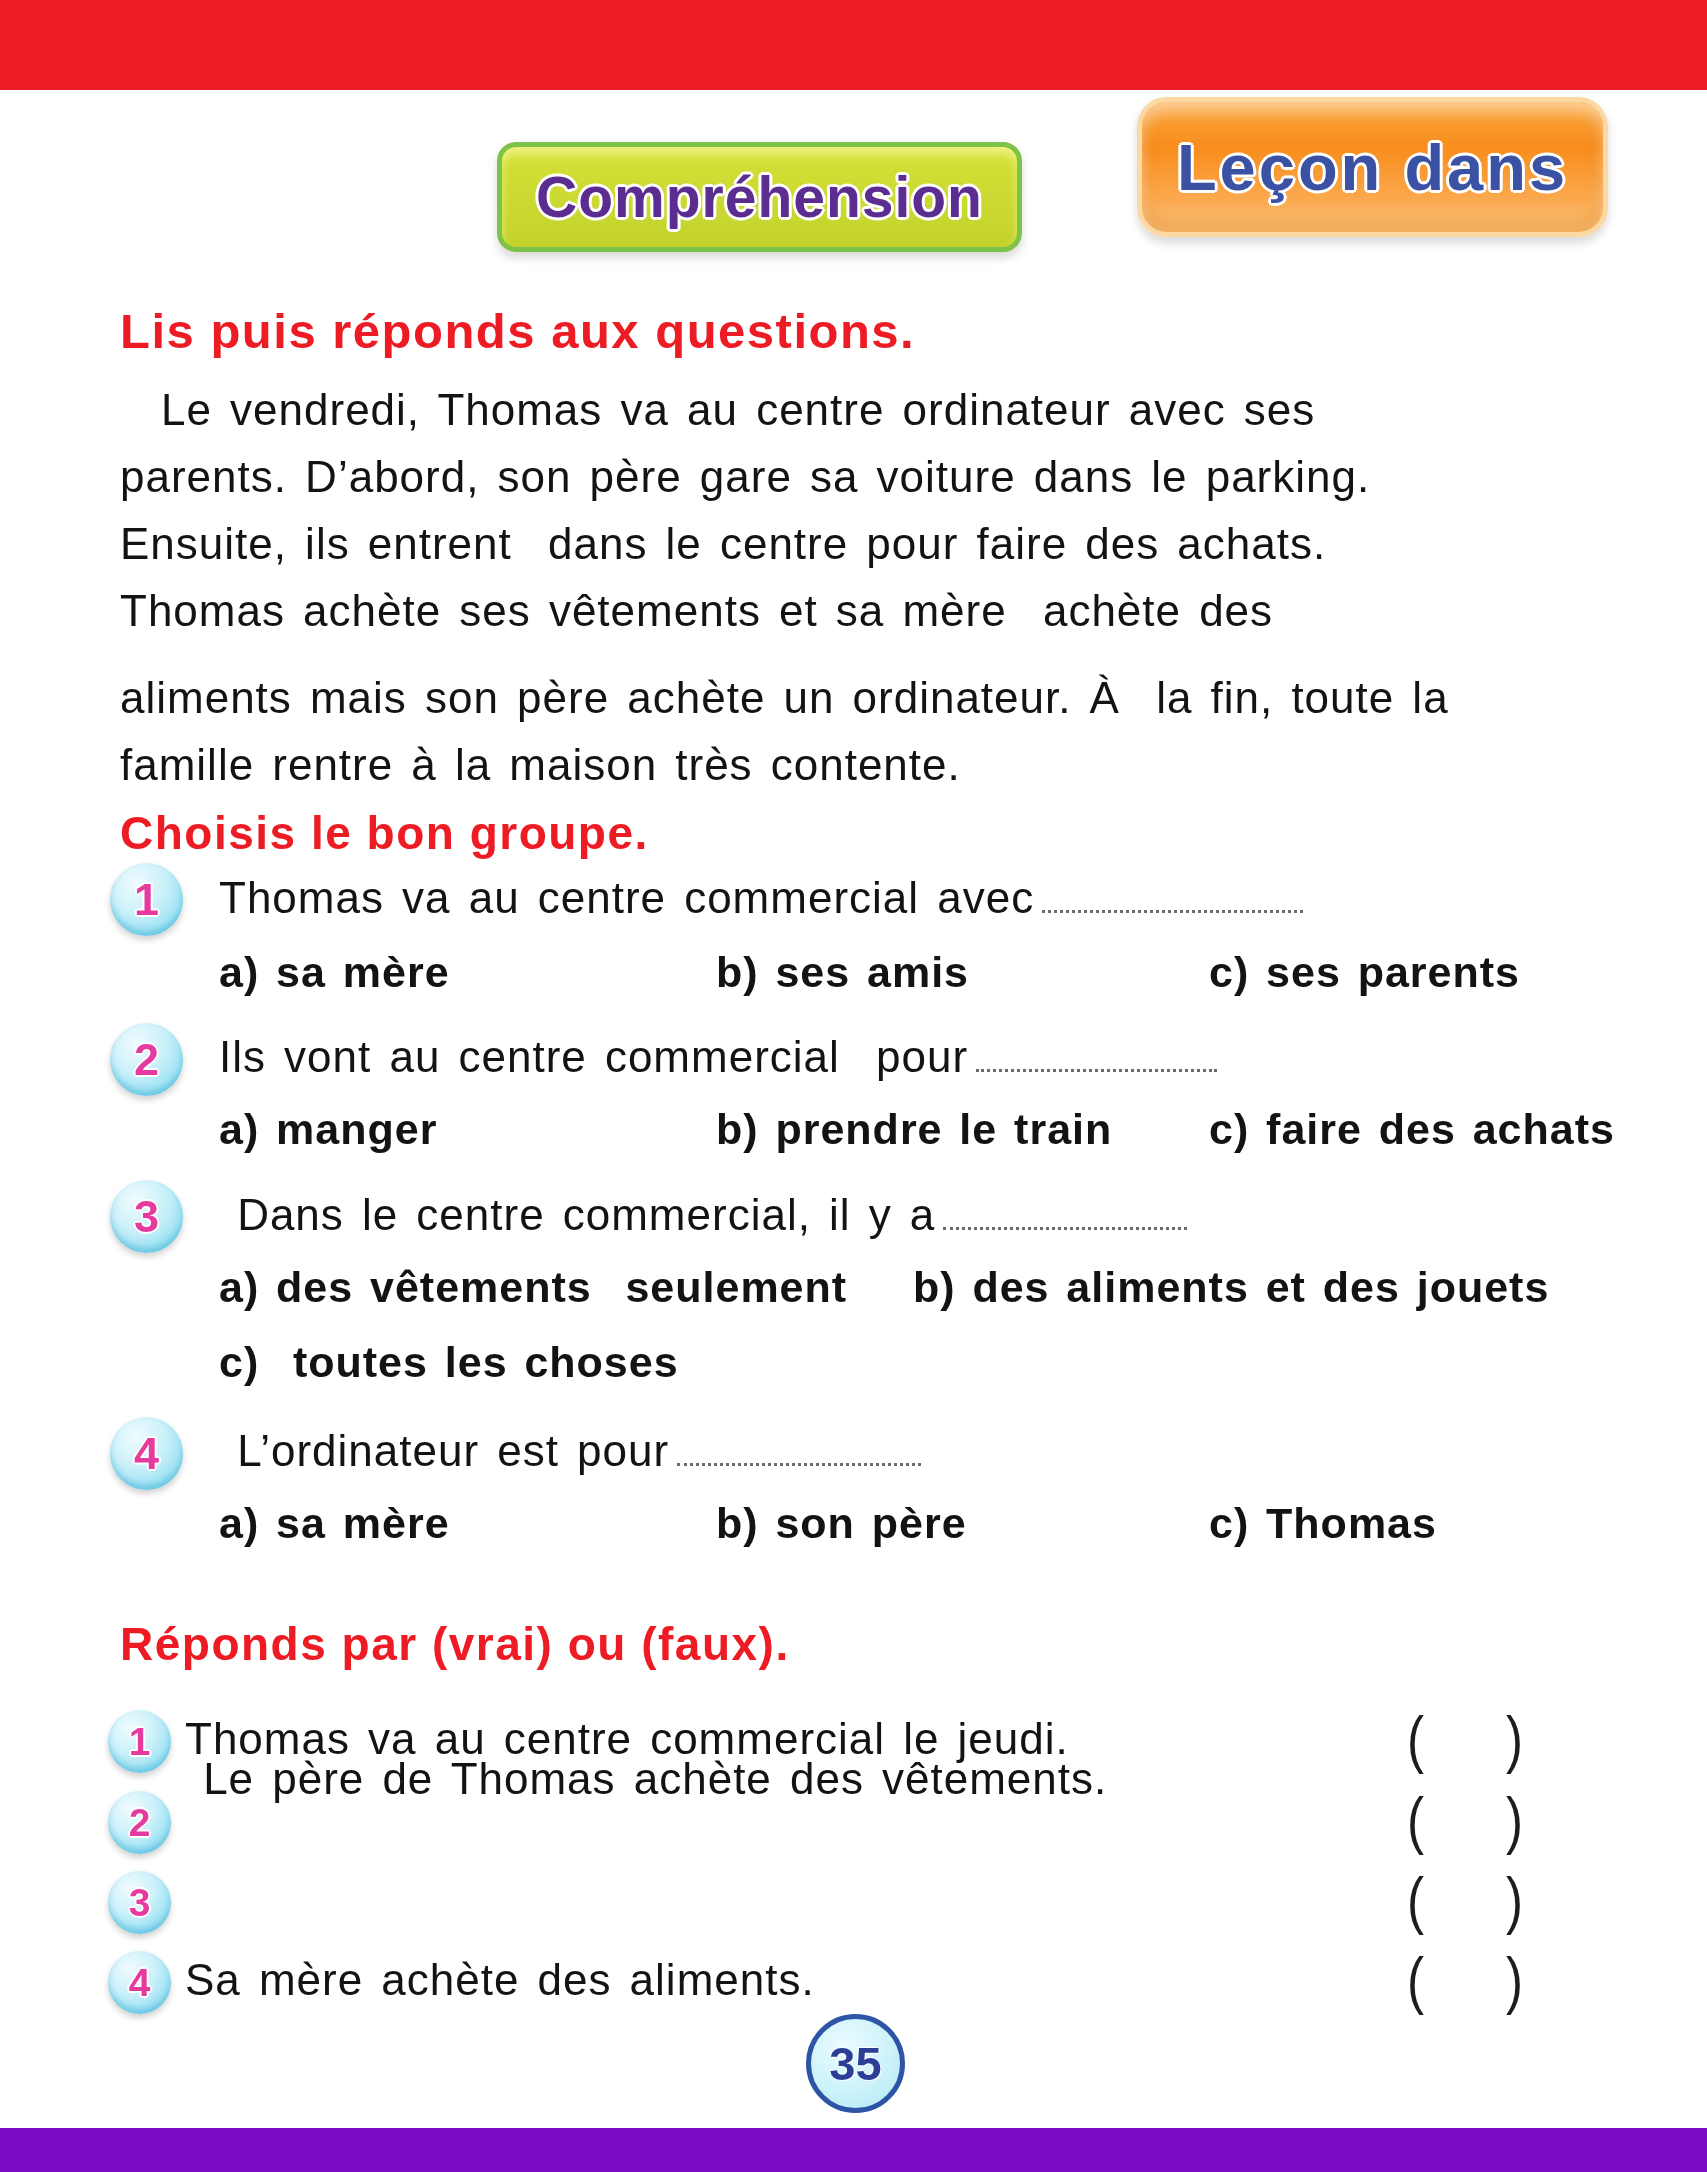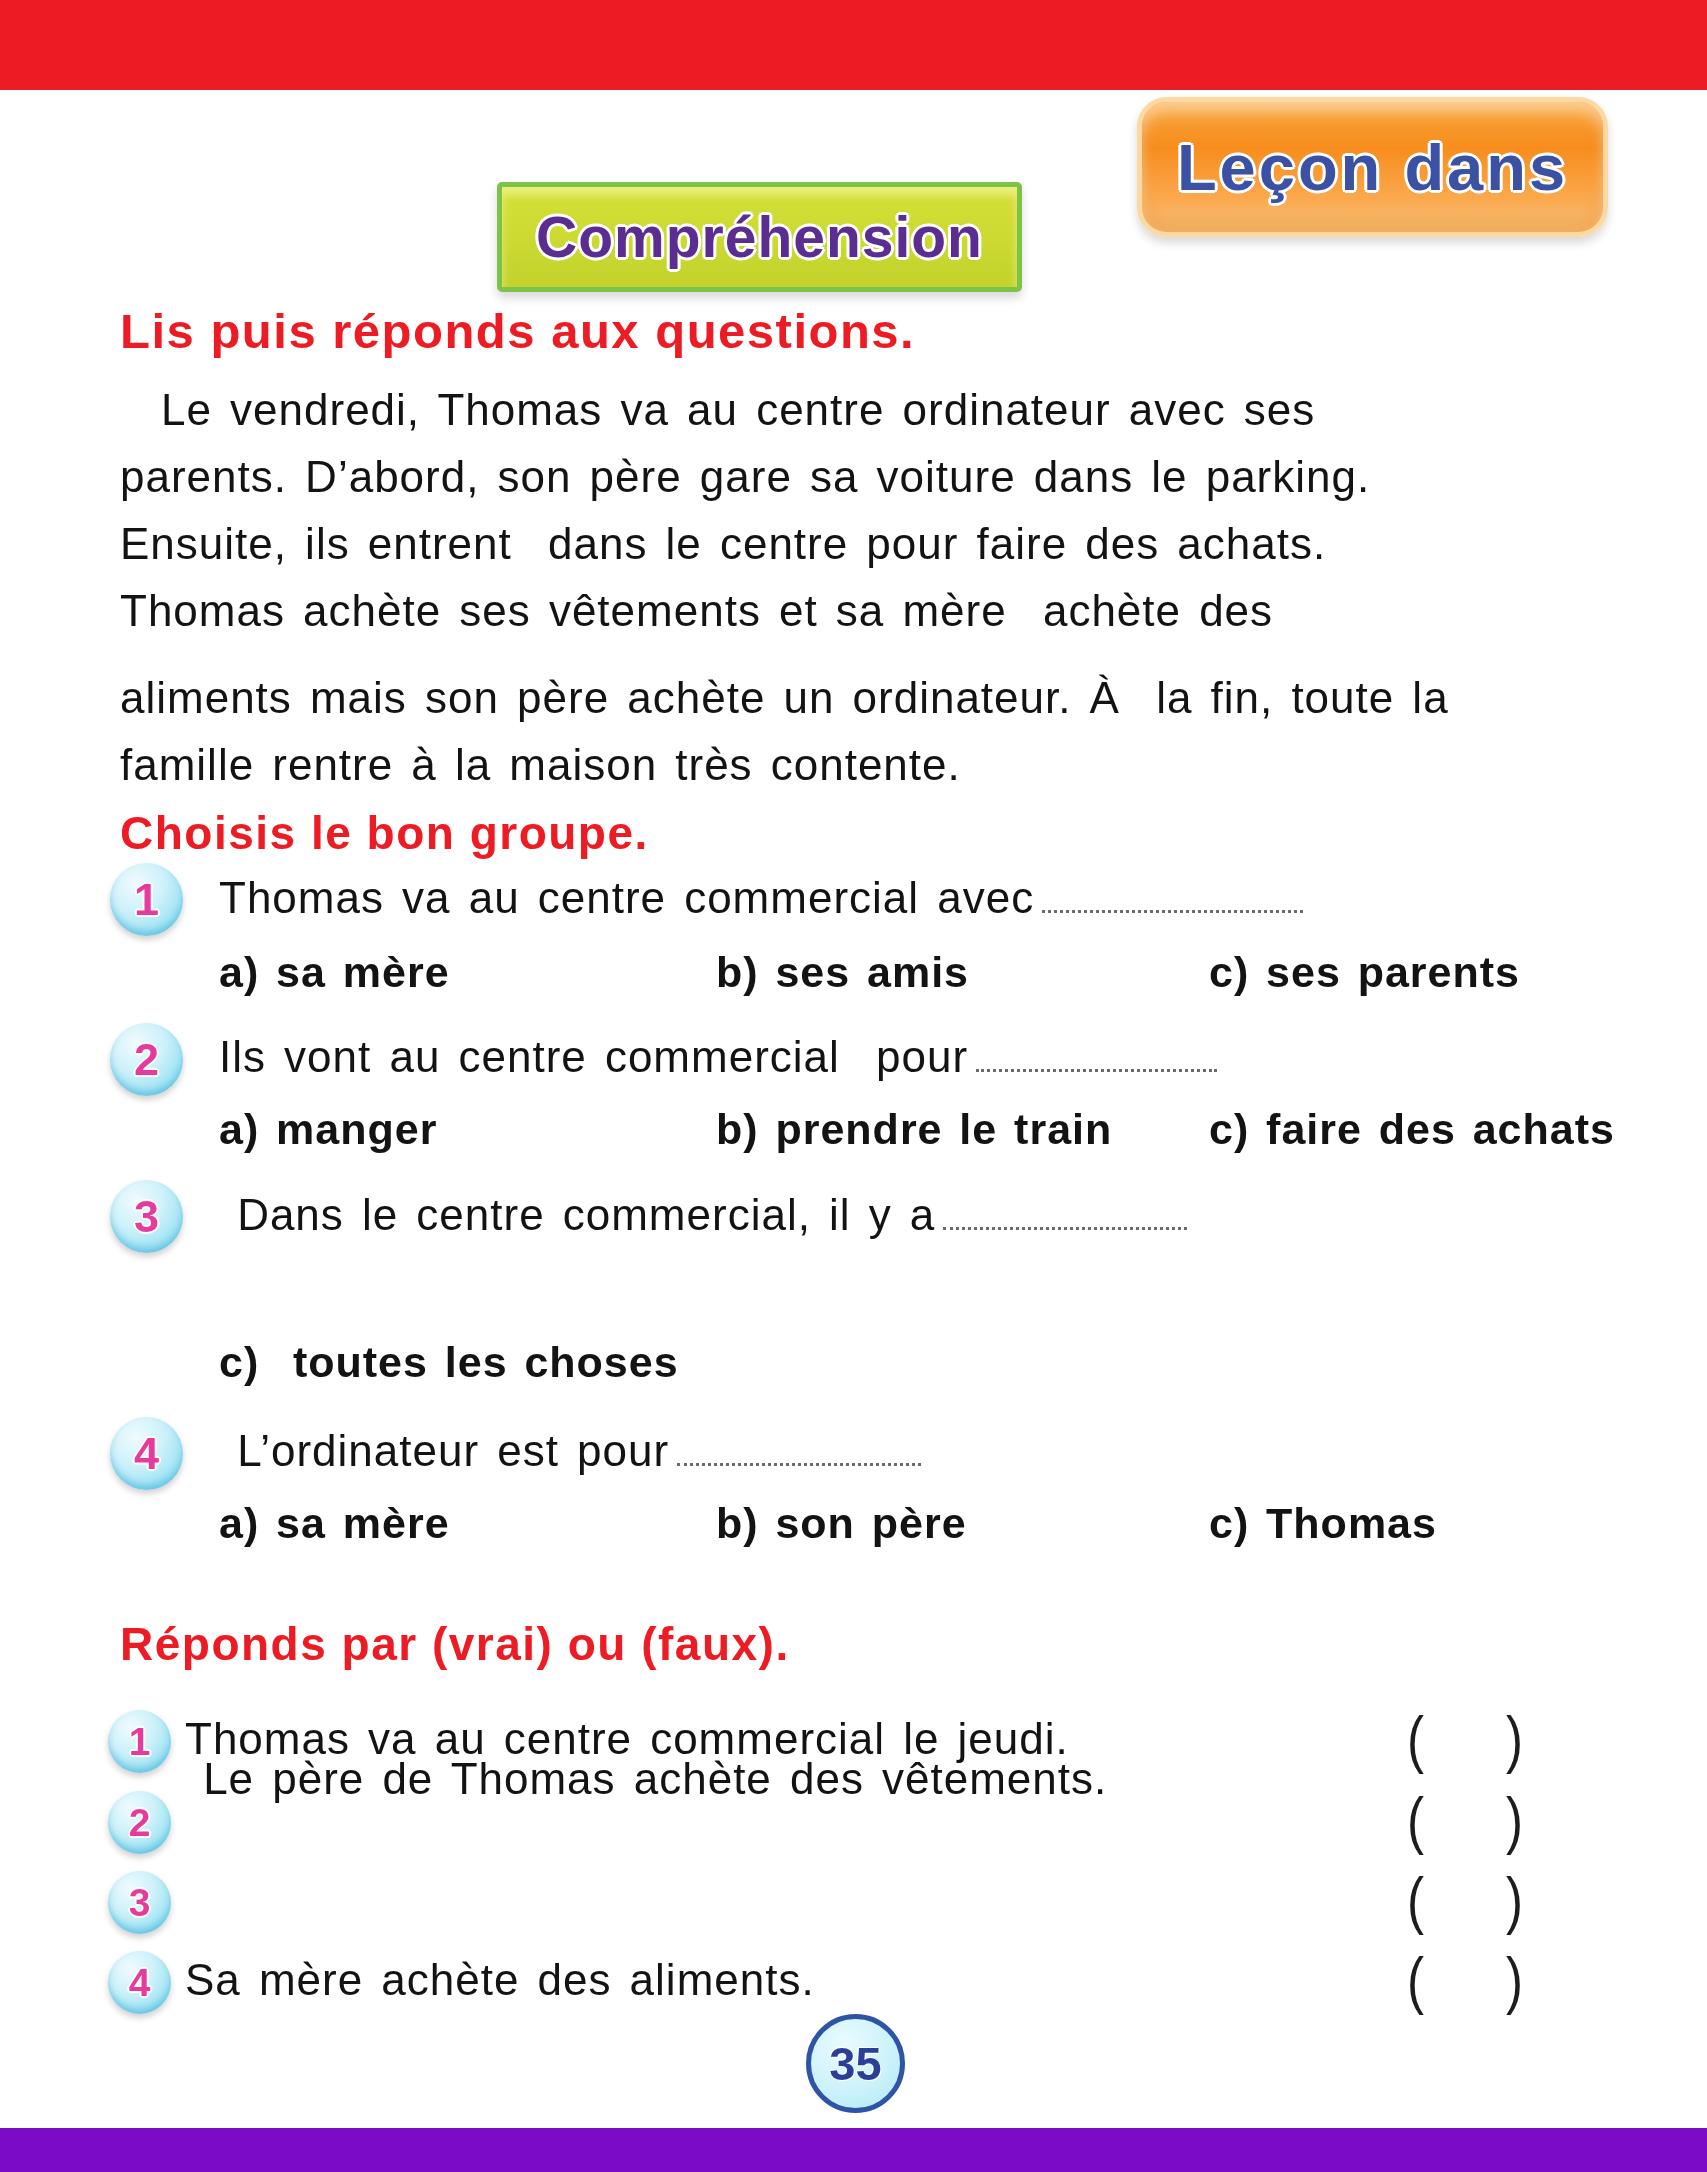--- a/index.html
+++ b/index.html
@@ -34,26 +34,26 @@
                inset 0 -11.8px 15.8px rgba(214,115,8,.35);
     display:flex; align-items:center; justify-content:center;
   }
   .lesson-badge .badge-text {
     font-size:65px; font-weight:bold; color:#3b51a3; letter-spacing:3px;
     text-shadow:-3px 0 0 #fff,3px 0 0 #fff,0 -3px 0 #fff,0 3px 0 #fff,
                 -2px -2px 0 #fff,2px -2px 0 #fff,-2px 2px 0 #fff,2px 2px 0 #fff;
   }
   .comp-badge {
     position:absolute; left:497px; top:142px; width:525px; height:110px;
-    border-radius:5px;
+    border-radius:19px;
     background:linear-gradient(180deg,#d3e036 0%,#cbd932 55%,#c3d22c 100%);
     border:5.9px solid #7dc249;
     box-shadow:0 5.9px 9.9px rgba(0,0,0,.15),
                inset 0 7.9px 9.9px rgba(255,255,184,.55);
-    display:flex; align-items:center; justify-content:center;margin-top:40px;
+    display:flex; align-items:center; justify-content:center;
   }
   .comp-badge .badge-text {
     font-size:57px; font-weight:bold; color:#5b2d90; letter-spacing:1px;
     text-shadow:-3px 0 0 #fff,3px 0 0 #fff,0 -3px 0 #fff,0 3px 0 #fff,
                 -2px -2px 0 #fff,2px -2px 0 #fff,-2px 2px 0 #fff,2px 2px 0 #fff;
   }
 
   
   .red-title {
     position:absolute; left:120px;
@@ -184,20 +184,24 @@
   <div class="opt-row cols3" style="top:1105px;">
     <span class="opt">a) manger</span>
     <span class="opt">b) prendre le train</span>
     <span class="opt">c) faire des achats</span>
   </div>
 
   <span class="num-badge big" style="left:110px; top:1180px;">
     <span class="num">3</span>
   </span>
   <div class="q-text" style="top:1190px;"><span> Dans le centre commercial, il y a</span><span class="dotline" style="width:244px;"></span></div>
+  <div class="opt-row cols2" style="top:1263px;">
+    <span class="opt">a) des vêtements  seulement</span>
+    <span class="opt">b) des aliments et des jouets</span>
+  </div>
   <div class="opt-row cols1" style="top:1338px;">
     <span class="opt">c)  toutes les choses</span>
   </div>
 
   <span class="num-badge big" style="left:110px; top:1417px;">
     <span class="num">4</span>
   </span>
   <div class="q-text" style="top:1426px;"><span> L’ordinateur est pour</span><span class="dotline" style="width:244px;"></span></div>
   <div class="opt-row cols3" style="top:1499px;">
     <span class="opt">a) sa mère</span>

